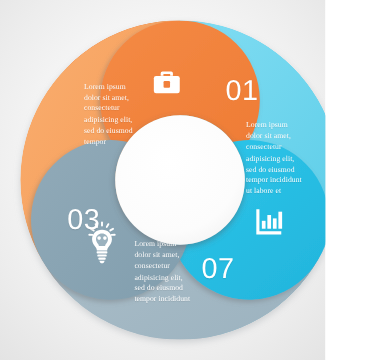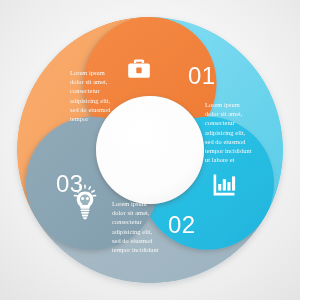--- a/index.html
+++ b/index.html
@@ -9,21 +9,21 @@
     width: 300px;
     height: 300px;
     overflow: hidden;
   }
   body {
     font-family: "Liberation Sans", sans-serif;
     background: #ffffff;
   }
   #stage {
     position: relative;
-    width: 300px;
+    width: 271px;
     height: 300px;
     background: radial-gradient(ellipse 78% 78% at 50% 44%, #fdfdfd 0%, #f7f7f7 42%, #ededed 72%, #e2e2e2 100%);
     overflow: hidden;
   }
   #diagram {
     position: absolute;
     inset: 0;
     width: 300px;
     height: 300px;
     display: block;
@@ -286,21 +286,21 @@
       <circle cx="13.6" cy="14.4" r="1.5" fill="#ffffff"></circle>
       <circle cx="18.4" cy="14.4" r="1.5" fill="#ffffff"></circle>
       <rect x="11.5" y="25.4" width="9.0" height="1.8" rx="0.7" fill="#ffffff"></rect>
       <rect x="12.1" y="28.0" width="7.8" height="1.8" rx="0.7" fill="#ffffff"></rect>
       <rect x="12.9" y="30.6" width="6.2" height="1.8" rx="0.7" fill="#ffffff"></rect>
       <path d="M13.8 33.2h4.4c-.3 1.4-1.1 2.2-2.2 2.2s-1.9-.8-2.2-2.2z" fill="#ffffff"></path>
     </svg>
   </div>
 
   <div class="num" id="num01">01</div>
-  <div class="num" id="num02">02</div>
+  <div class="num" id="num02">07</div>
   <div class="num" id="num03">03</div>
 
   <div class="txt-block" id="txt01">Lorem ipsum
 dolor sit amet,
 consectetur
 adipisicing elit,
 sed do eiusmod
 tempor incididunt
 ut labore et</div>
   <div class="txt-block" id="txt02">Lorem ipsum

